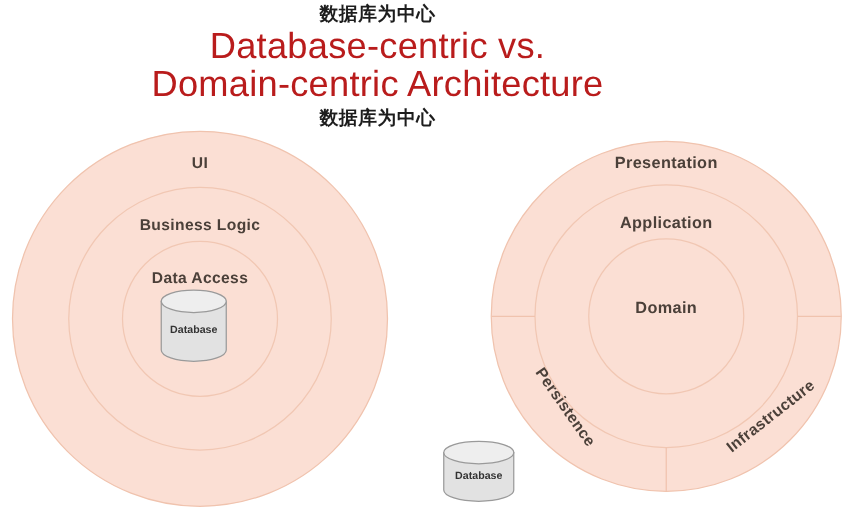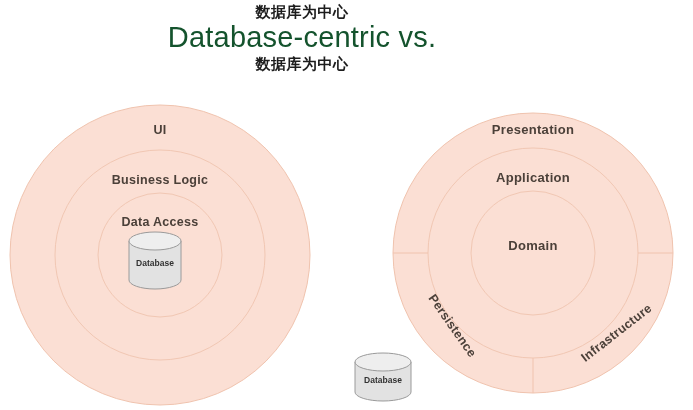--- a/index.html
+++ b/index.html
@@ -37,21 +37,21 @@
     color: #1d1d1d;
     line-height: 19px;
     letter-spacing: 0.5px;
   }
   .cn-note.top { margin-top: 2px; }
   .cn-note.bottom { margin-top: 1px; }
 
   .main-title {
     font-size: 29px;
     font-weight: 300;
-    color: #14532d;
+    color: #b91c1c;
     line-height: 31px;
     letter-spacing: 0.2px;
     margin-top: 1px;
   }
   .main-title .l2 { display: block; }
 
   
   #diagram {
     position: absolute;
     left: 0;
@@ -106,20 +106,21 @@
 </style>
 </head>
 <body>
 
 <div id="stage">
 
   <div class="title-block">
     <div class="cn-note top">数据库为中心</div>
     <div class="main-title">
       <span class="l1">Database-centric vs.</span>
+      <span class="l2">Domain-centric Architecture</span>
     </div>
     <div class="cn-note bottom">数据库为中心</div>
   </div>
 
   <svg id="diagram" width="693" height="410" viewBox="0 0 693 410">
 
     <g>
       <circle class="ring-fill" cx="160" cy="255" r="150"></circle>
       <circle class="ring-line" cx="160" cy="255" r="105"></circle>
       <circle class="ring-line" cx="160" cy="255" r="62"></circle>

